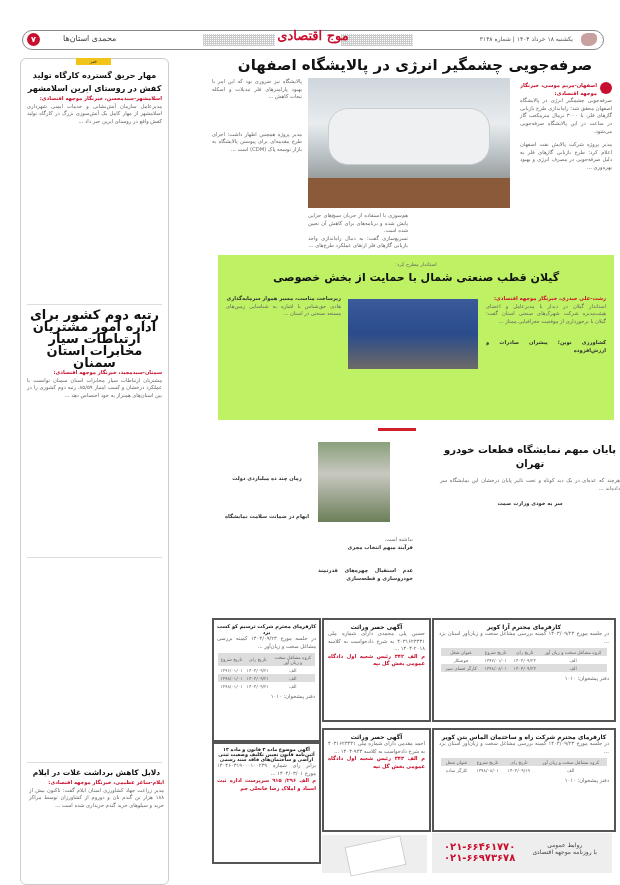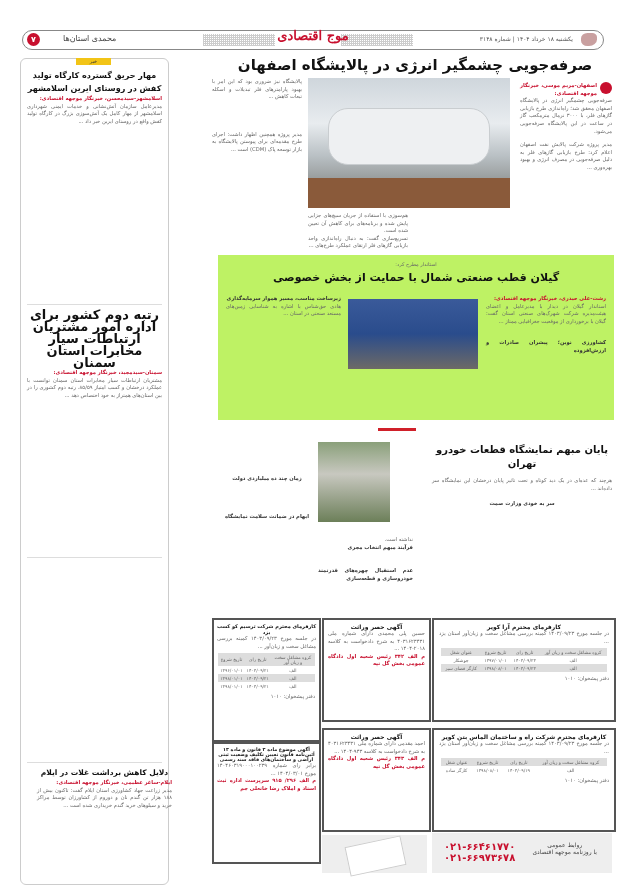--- a/index.html
+++ b/index.html
@@ -73,21 +73,21 @@
     <div class="body-text" style="font-weight:bold;color:#333;margin-top:14px;">کشاورزی نوین؛ پیشران صادرات و ارزش‌افزوده</div>
   </div>
   <div class="abs" style="left:130px;top:44px;width:130px;height:70px;background:linear-gradient(180deg,#3a5a9a 0%,#2a4c8c 50%,#6d6a66 100%);"></div>
   <div class="abs" style="left:8px;top:40px;width:115px;">
     <div class="body-text" style="font-weight:bold;color:#333;">زیرساخت مناسب، مسیر هموار سرمایه‌گذاری</div>
     <div class="body-text">هادی حق‌شناس با اشاره به شناسایی زمین‌های مستعد صنعتی در استان ...</div>
   </div>
 </div>
 <div class="abs redbar" style="left:378px;top:428px;width:38px;"></div>
 
-<div class="abs" style="right:8px;top:443px;width:180px;">
+<div class="abs" style="right:0;top:443px;width:180px;">
   <div class="h1" style="font-size:10px;line-height:14px;">پایان مبهم نمایشگاه قطعات خودرو تهران</div>
   <div class="body-text" style="margin-top:6px;">هرچند که عده‌ای در یک دید کوتاه و تحت تاثیر پایان درخشان این نمایشگاه سر داده‌اند ...</div>
   <div class="body-text" style="font-weight:bold;color:#333;text-align:center;margin-top:8px;">سر به خودی وزارت صمت</div>
 </div>
 <div class="abs photo" style="left:318px;top:442px;width:72px;height:80px;background:linear-gradient(180deg,#8aa07a,#c8c8c0 40%,#6c7f59);"></div>
 <div class="abs" style="left:222px;top:475px;width:90px;">
   <div class="body-text" style="font-weight:bold;color:#333;text-align:center;">زمان چند ده میلیاردی دولت</div>
   <div class="body-text" style="font-weight:bold;color:#333;text-align:center;margin-top:30px;">ابهام در ضمانت سلامت نمایشگاه</div>
 </div>
 <div class="abs" style="left:318px;top:536px;width:95px;">
@@ -104,21 +104,21 @@
     <div class="body-text">مدیرعامل سازمان آتش‌نشانی و خدمات ایمنی شهرداری اسلامشهر از مهار کامل یک آتش‌سوزی بزرگ در کارگاه تولید کفش واقع در روستای ایرین خبر داد ...</div>
   </div>
   <div class="abs rule" style="left:6px;top:245px;width:135px;"></div>
   <div class="abs" style="left:6px;top:250px;width:135px;">
     <div class="h1" style="font-size:13px;line-height:12px;">رتبه دوم کشور برای اداره امور مشتریان ارتباطات سیار مخابرات استان سمنان</div>
     <div class="body-text lead">سمنان-سیدمجید، خبرنگار موجهه اقتصادی:</div>
     <div class="body-text">مشتریان ارتباطات سیار مخابرات استان سمنان توانست با عملکرد درخشان و کسب امتیاز ۸۵/۵۹، رتبه دوم کشوری را در بین استان‌های همتراز به خود اختصاص دهد ...</div>
   </div>
   <div class="abs rule" style="left:6px;top:498px;width:135px;"></div>
   <div class="abs rule" style="left:6px;top:703px;width:135px;"></div>
-  <div class="abs" style="left:16px;top:708px;width:135px;">
+  <div class="abs" style="left:8px;top:708px;width:135px;">
     <div class="h1" style="font-size:7.5px;line-height:12px;">دلایل کاهش برداشت غلات در ایلام</div>
     <div class="body-text lead">ایلام-ساغر عظیمی، خبرنگار موجهه اقتصادی:</div>
     <div class="body-text">مدیر زراعت جهاد کشاورزی استان ایلام گفت: تاکنون بیش از ۱۸۸ هزار تن گندم نان و دوروم از کشاورزان توسط مراکز خرید و سیلوهای خرید گندم خریداری شده است ...</div>
   </div>
 </div>
 
 <div class="abs ad" style="left:432px;top:618px;width:180px;height:100px;">
   <div class="ad-title">کارفرمای محترم آرا کویر</div>
   <div class="body-text" style="padding:0 5px;">در جلسه مورخ ۱۴۰۳/۰۹/۲۳ کمیته بررسی مشاغل سخت و زیان‌آور استان یزد ...</div>
   <table class="adt">

